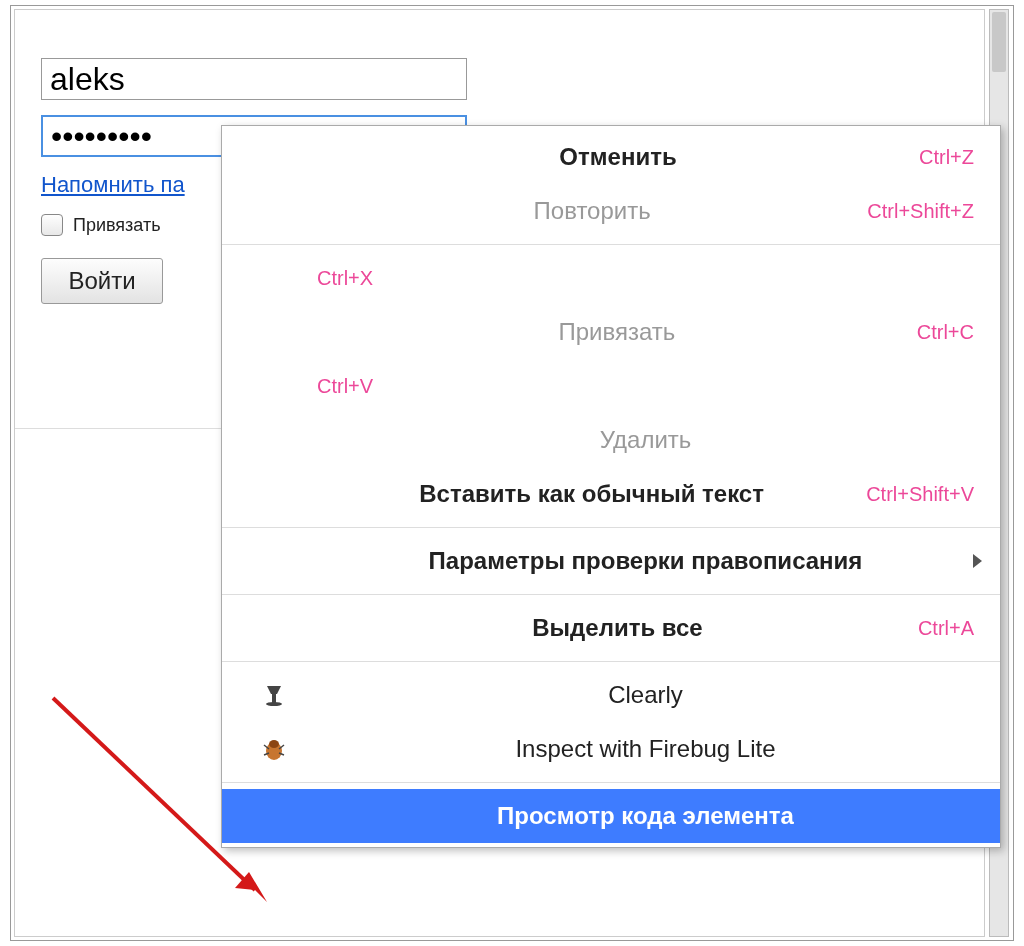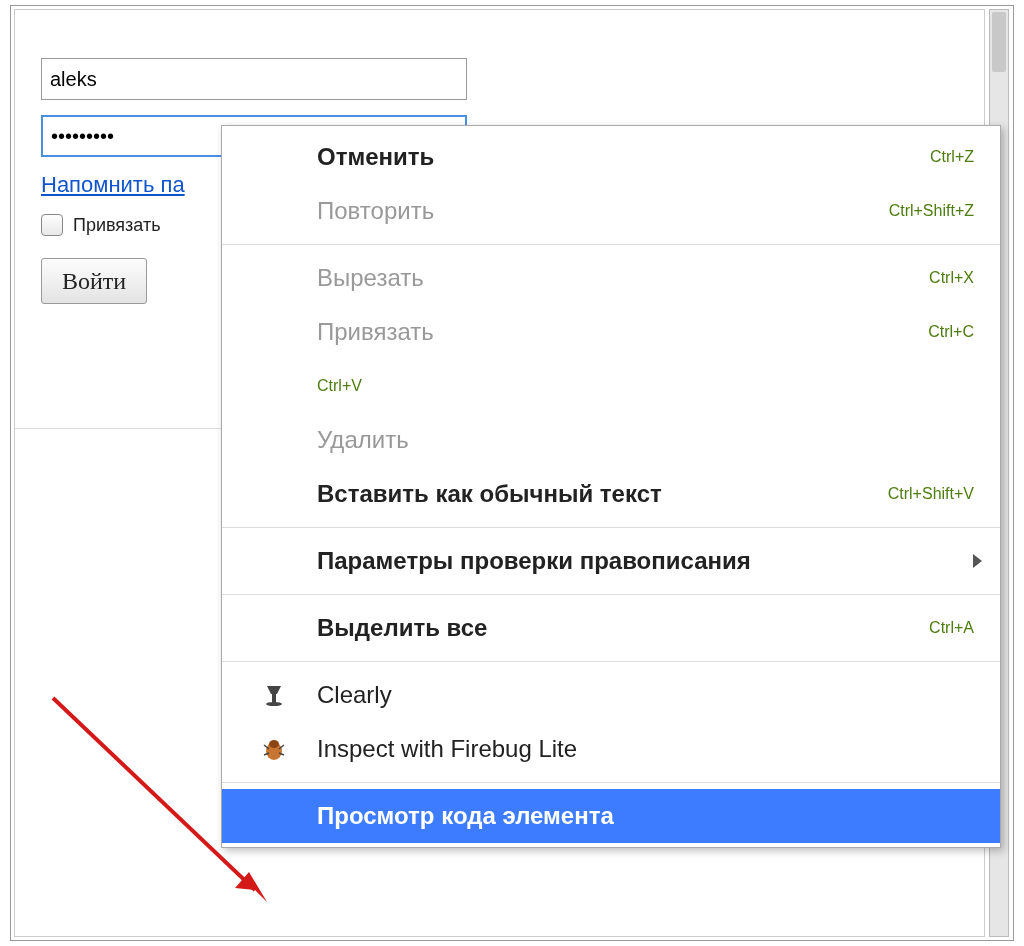--- a/index.html
+++ b/index.html
@@ -54,21 +54,21 @@
     .login-form {
       position: absolute;
       top: 48px;
       left: 26px;
       width: 440px;
     }
     .text-input {
       width: 426px;
       height: 42px;
       border: 1px solid #999;
-      font-size: 20px;
+      font-size: 32px;
       padding: 4px 8px;
       background: #fff;
       display: block;
       margin-bottom: 15px;
       font-family: Arial, sans-serif;
     }
     .text-input.password-focused {
       border: 2px solid #4a90e2;
       outline: none;
     }
@@ -94,46 +94,47 @@
       height: 22px;
       border: 1px solid #888;
       border-radius: 4px;
       background: linear-gradient(to bottom, #fefefe, #e8e8e8);
     }
     .checkbox-label {
       font-size: 18px;
       color: #222;
     }
     .login-button {
-      width: 106px;
+      width: 122px;
       height: 46px;
       background: linear-gradient(to bottom, #fdfdfd, #e3e3e3);
       border: 1px solid #999;
       border-radius: 3px;
       font-size: 24px;
       color: #222;
       cursor: pointer;
-      font-family: Liberation Serif, serif;
+      font-family: Liberation Sans, sans-serif;
     }
     .divider-line {
       position: absolute;
       left: 0;
       right: 0;
       top: 418px;
       border-top: 1px solid #ddd;
     }
     .context-menu {
       position: absolute;
       top: 115px;
       left: 206px;
       width: 780px;
       background: #fff;
       border: 1px solid #aaa;
       box-shadow: 3px 3px 8px rgba(0,0,0,0.25);
       padding: 4px 0;
+      text-align: center;
     }
     .menu-item {
       display: flex;
       align-items: center;
       height: 54px;
       padding: 0 26px 0 95px;
       font-size: 24px;
       color: #222;
       position: relative;
     }
@@ -145,22 +146,22 @@
       color: #fff;
       font-weight: bold;
     }
     .menu-item.bold {
       font-weight: bold;
     }
     .menu-label {
       flex: 1;
     }
     .menu-shortcut {
-      font-size: 16px;
-      color: #4d7c0f;
+      font-size: 20px;
+      color: #ec4899;
       font-weight: normal;
     }
     .menu-separator {
       height: 1px;
       background: #ddd;
       margin: 6px 0;
     }
     .submenu-arrow {
       position: absolute;
       right: 18px;
@@ -216,21 +217,20 @@
         <div class="menu-item bold">
           <span class="menu-label">Отменить</span>
           <span class="menu-shortcut">Ctrl+Z</span>
         </div>
         <div class="menu-item disabled">
           <span class="menu-label">Повторить</span>
           <span class="menu-shortcut">Ctrl+Shift+Z</span>
         </div>
         <div class="menu-separator"></div>
         <div class="menu-item disabled">
-          <span class="menu-label">Вырезать</span>
           <span class="menu-shortcut">Ctrl+X</span>
         </div>
         <div class="menu-item disabled">
           <span class="menu-label">Привязать</span>
           <span class="menu-shortcut">Ctrl+C</span>
         </div>
         <div class="menu-item bold">
           <span class="menu-shortcut">Ctrl+V</span>
         </div>
         <div class="menu-item disabled">

